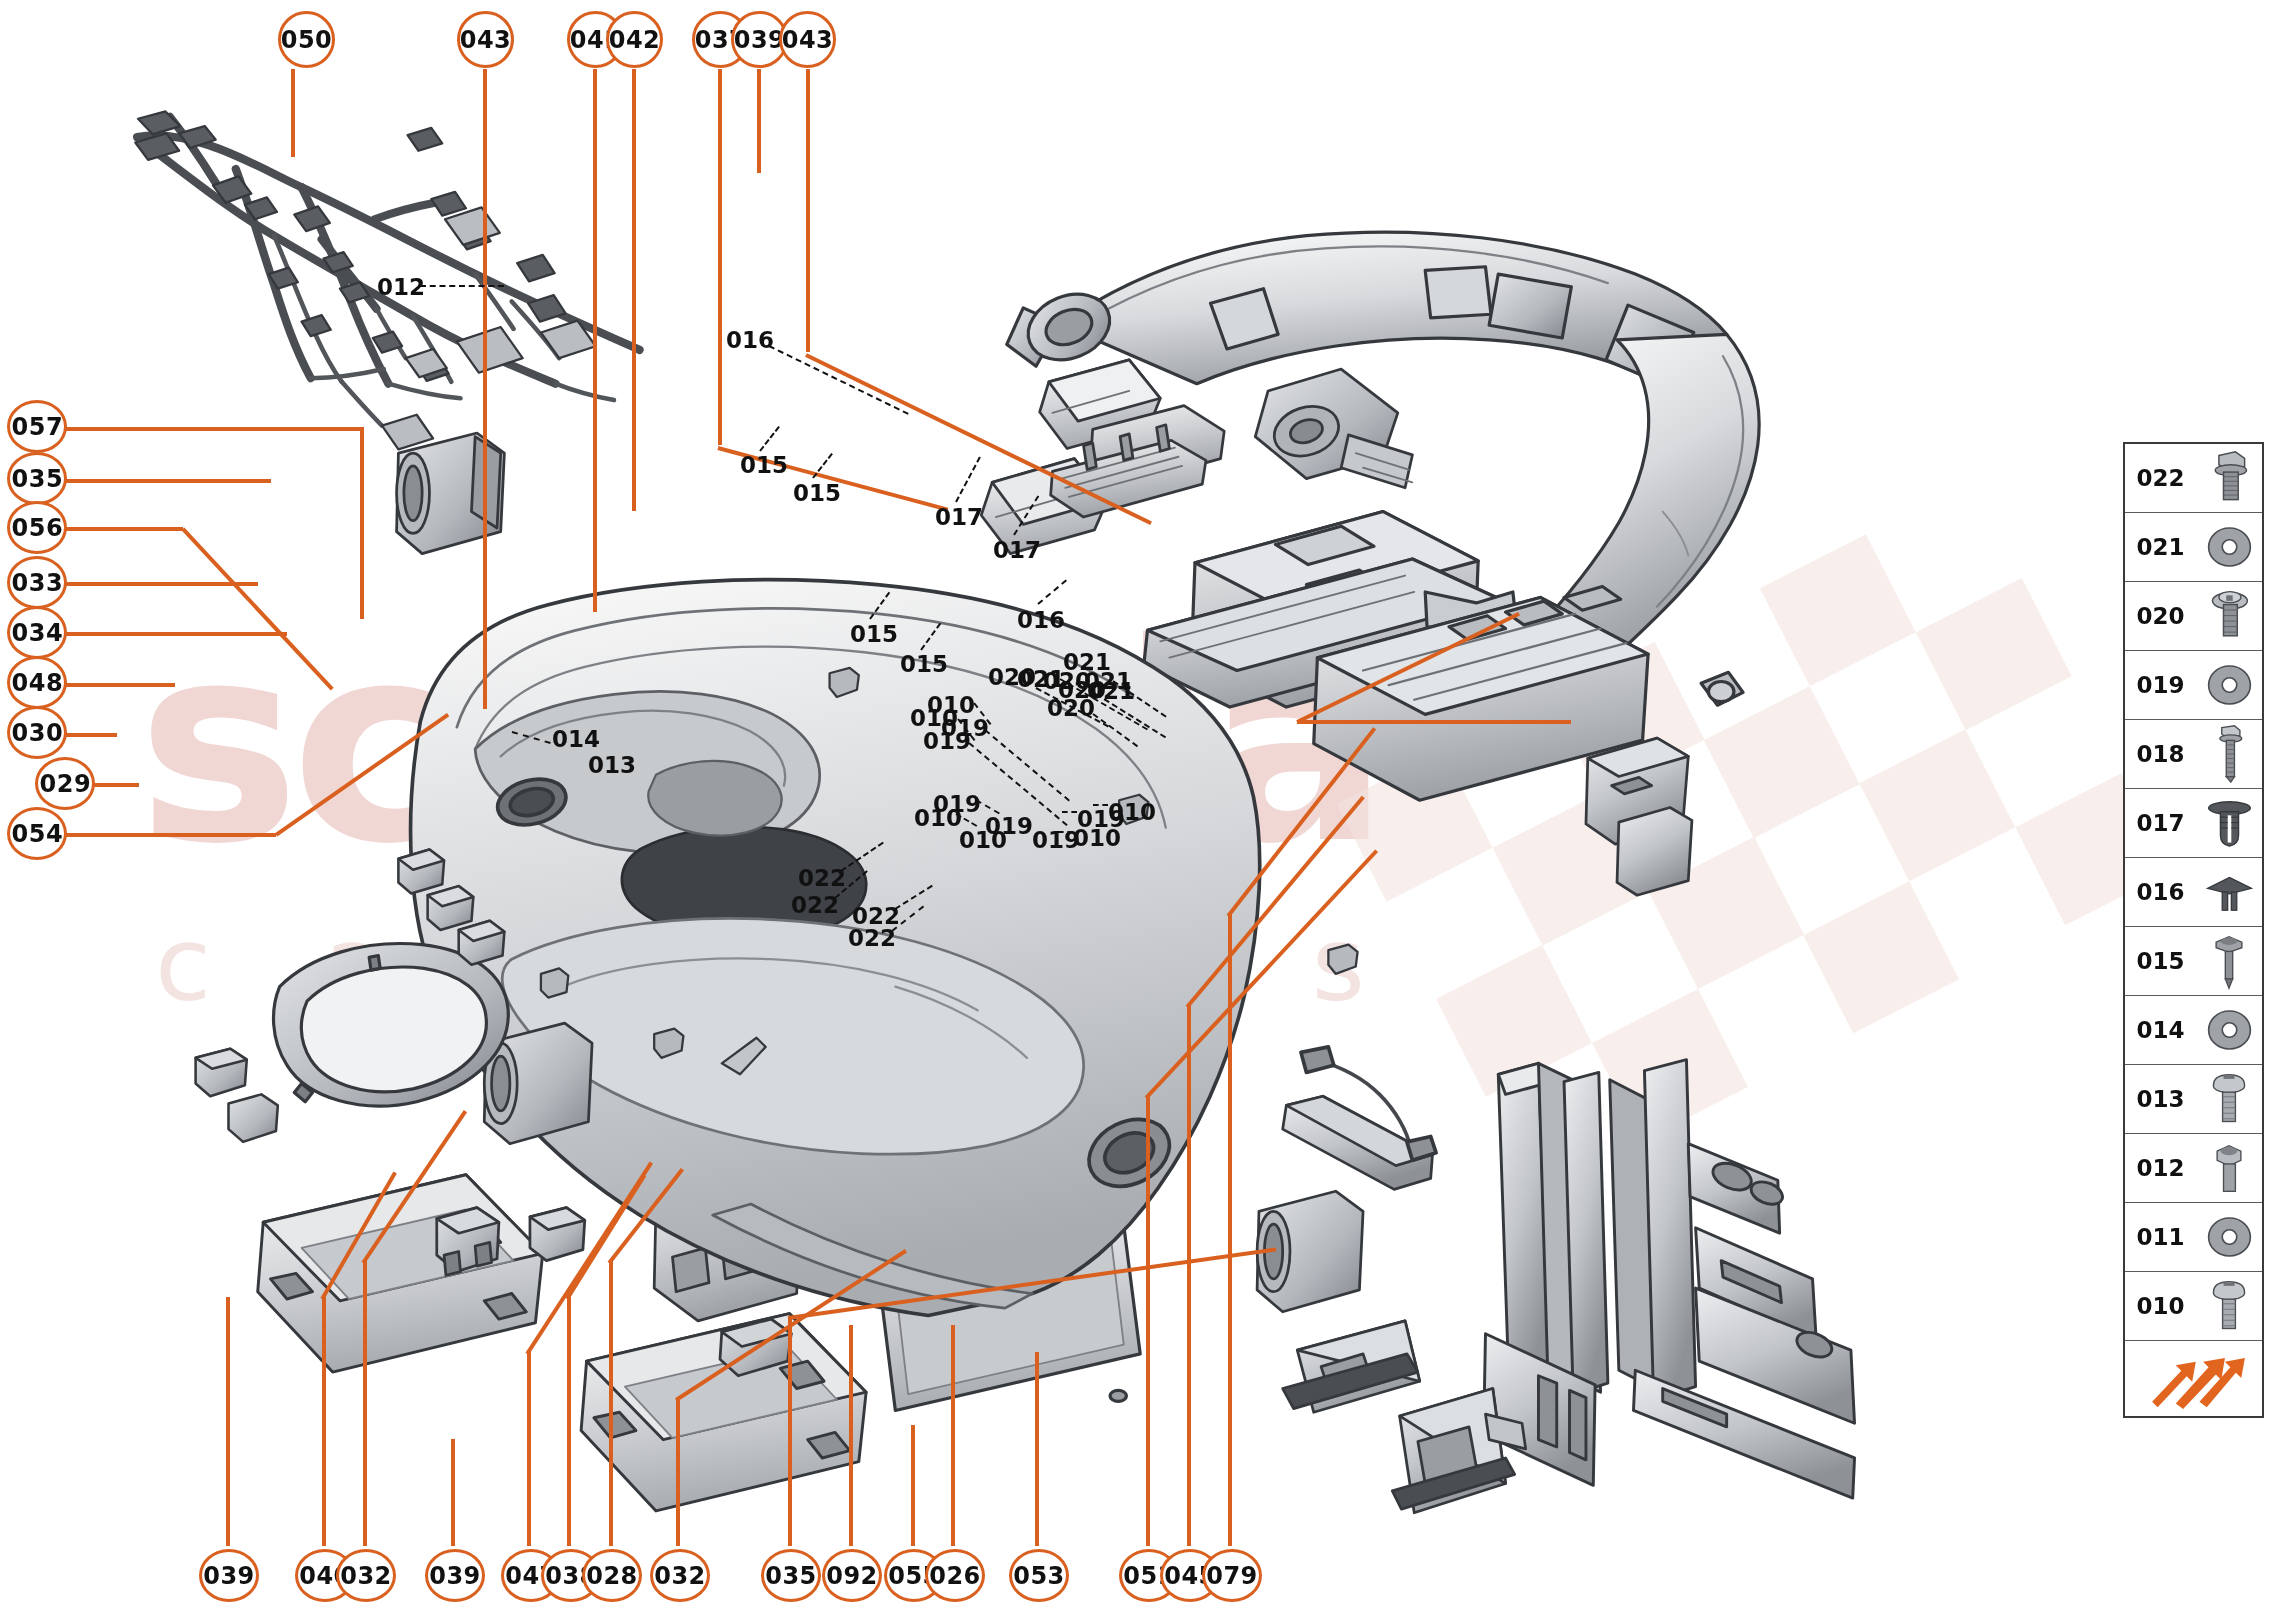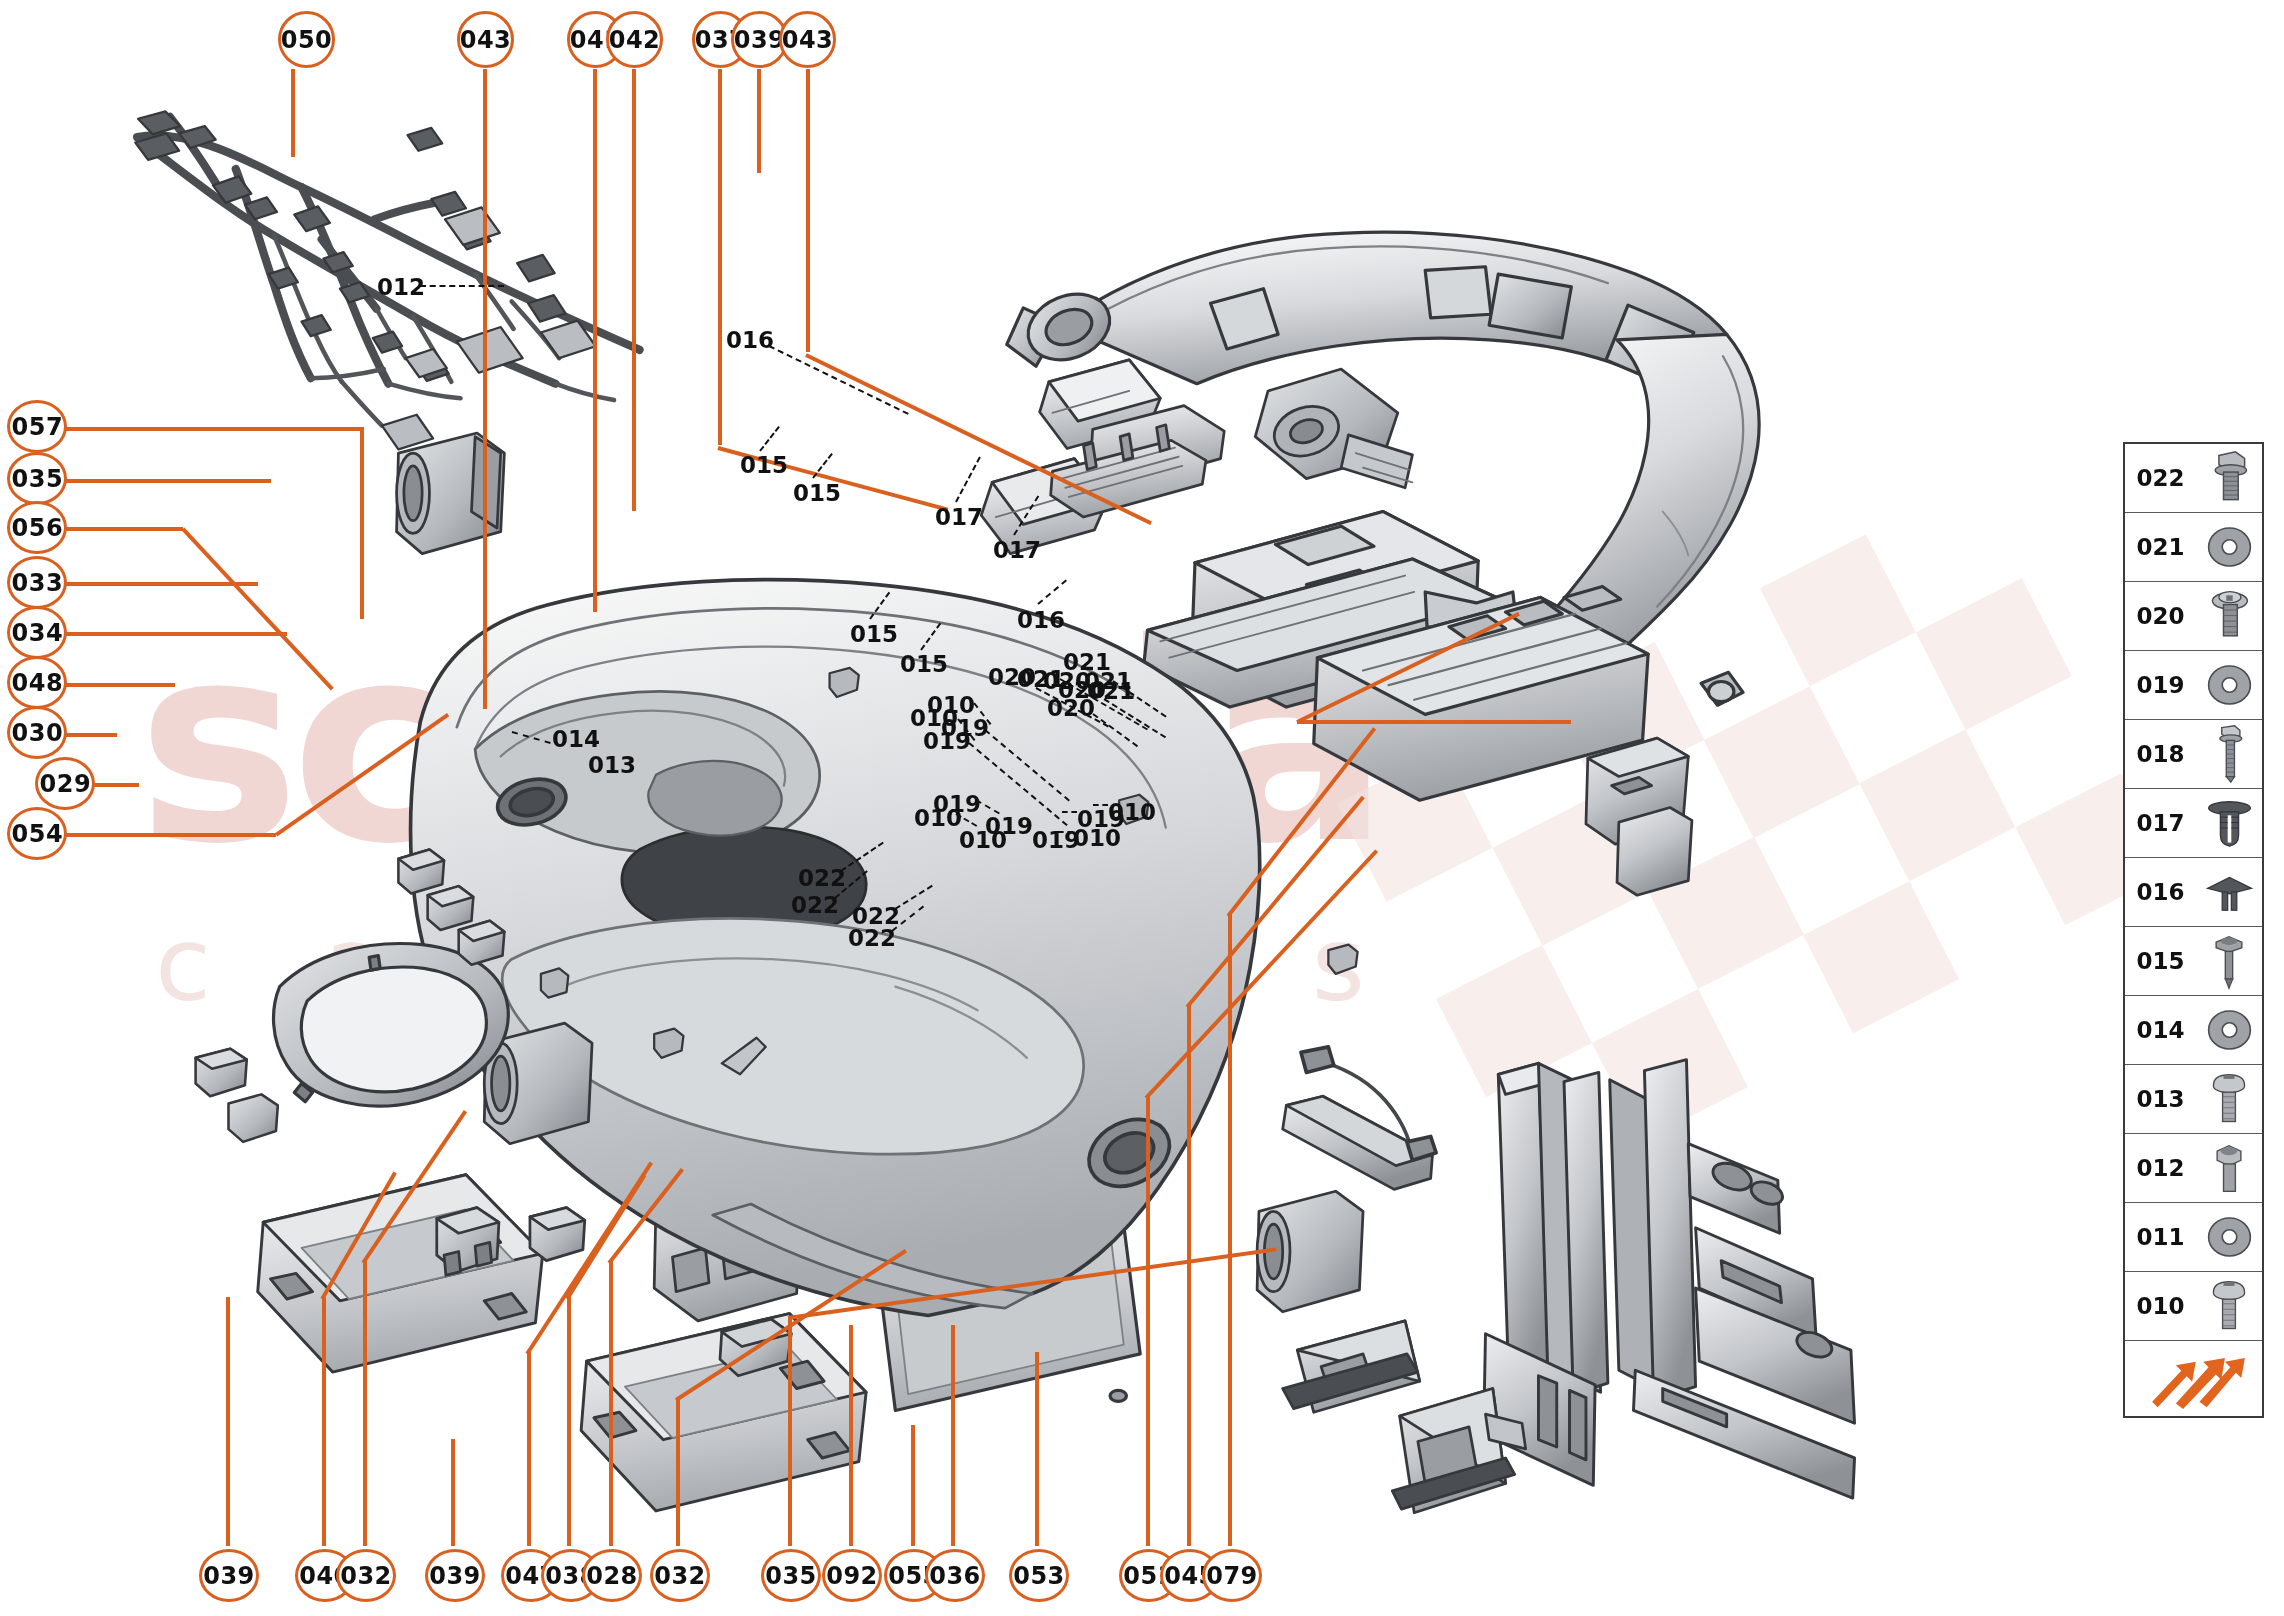--- a/index.html
+++ b/index.html
@@ -525,21 +525,21 @@
   <div class="cal oval" style="left:295px;top:1549px;">040</div>
   <div class="cal oval" style="left:336px;top:1549px;">032</div>
   <div class="cal oval" style="left:425px;top:1549px;">039</div>
   <div class="cal oval" style="left:501px;top:1549px;">047</div>
   <div class="cal oval" style="left:541px;top:1549px;">038</div>
   <div class="cal oval" style="left:582px;top:1549px;">028</div>
   <div class="cal oval" style="left:650px;top:1549px;">032</div>
   <div class="cal oval" style="left:761px;top:1549px;">035</div>
   <div class="cal oval" style="left:822px;top:1549px;">092</div>
   <div class="cal oval" style="left:884px;top:1549px;">055</div>
-  <div class="cal oval" style="left:925px;top:1549px;">036</div>
+  <div class="cal oval" style="left:925px;top:1549px;">026</div>
   <div class="cal oval" style="left:1009px;top:1549px;">053</div>
   <div class="cal oval" style="left:1119px;top:1549px;">051</div>
   <div class="cal oval" style="left:1160px;top:1549px;">045</div>
   <div class="cal oval" style="left:1202px;top:1549px;">079</div>
 
   <div class="dash" style="left:420px;top:285px;width:84px;"></div>
   <div class="pn" style="left:377px;top:274px;">012</div>
 
   <div class="dash" style="left:769px;top:345px;width:155px;transform:rotate(26deg);"></div>
   <div class="pn" style="left:726px;top:327px;">016</div>

